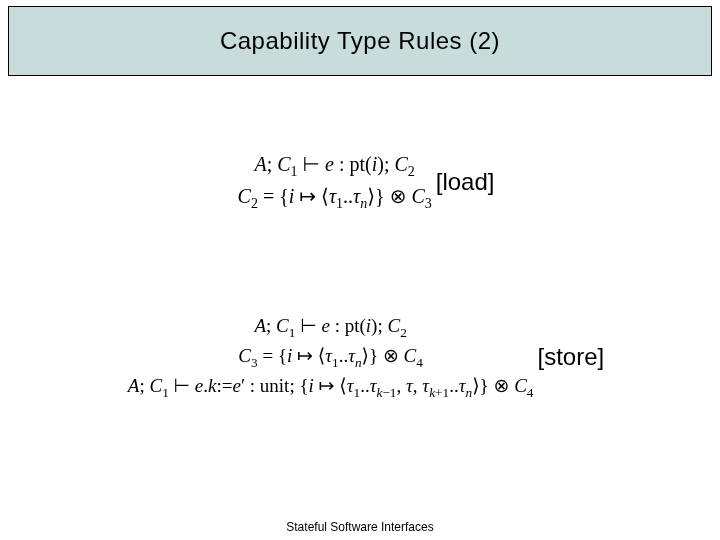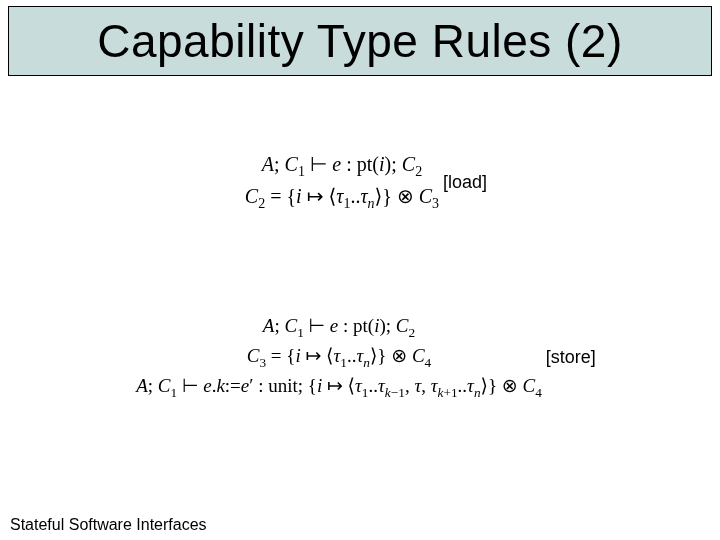--- a/index.html
+++ b/index.html
@@ -24,21 +24,21 @@
     top: 6px;
     height: 70px;
     background: #c8dcdc;
     border: 1px solid #000;
     box-sizing: border-box;
     display: flex;
     align-items: center;
     justify-content: center;
   }
   .title-text {
-    font-size: 46px;
+    font-size: 24px;
     font-weight: normal;
     letter-spacing: 0.5px;
   }
   .rule-block {
     position: absolute;
     left: 0;
     right: 0;
     text-align: center;
     font-family: "Times New Roman", Times, serif;
     font-size: 20px;
@@ -60,32 +60,32 @@
     border-top: 1px solid #000;
     margin: 2px 0;
   }
   .rule-container {
     display: inline-flex;
     align-items: center;
     gap: 4px;
   }
   .rule-label {
     font-family: Arial, Helvetica, sans-serif;
-    font-size: 18px;
+    font-size: 24px;
   }
   .it { font-style: italic; }
   sub { font-size: 70%; vertical-align: sub; font-style: normal; }
   .footer {
     position: absolute;
     left: 10px;
     right: 10px;
     bottom: 6px;
     display: flex;
-    justify-content: flex-start;
-    font-size: 16px;
+    justify-content: center;
+    font-size: 12px;
   }
 </style>
 </head>
 <body>
 
 <div class="slide">
 
   <div class="title-bar">
     <span class="title-text">Capability Type Rules (2)</span>
   </div>

